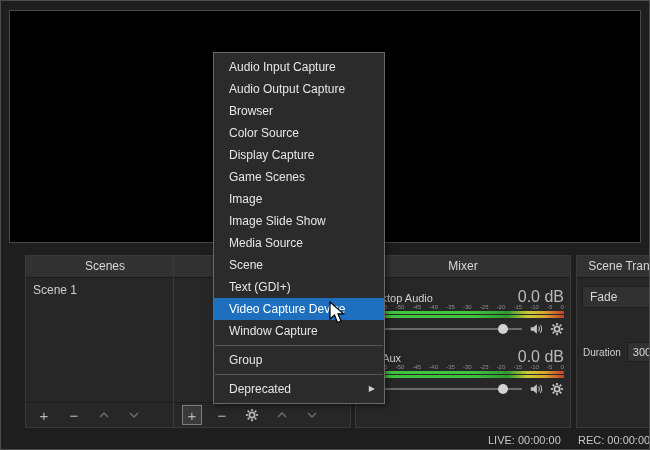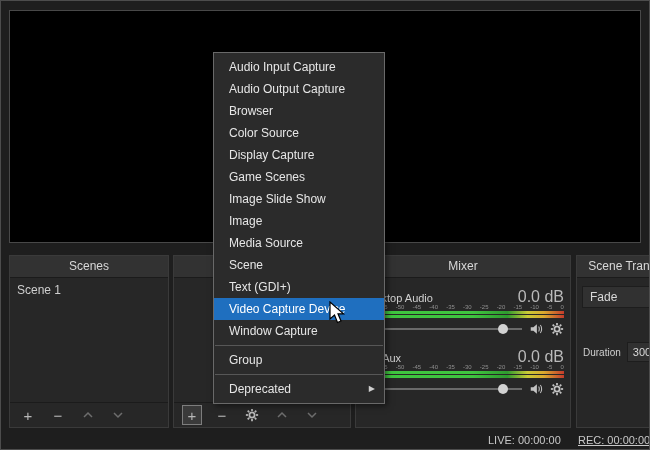--- a/index.html
+++ b/index.html
@@ -33,21 +33,21 @@
     border-top:1px solid #1b1b1b; display:flex; align-items:center;
     padding-left:8px; gap:10px;
   }
   .tool-icon {
     width:20px; height:20px; display:flex; align-items:center; justify-content:center;
     color:#b8b8b8; font-size:15px; line-height:1;
   }
   .tool-icon.dim { color:#6d6d6d; }
   .tool-icon.boxed { border:1px solid #7d7d7d; background:#3a3a3a; }
 
-  .dock-scenes { left:8px; width:160px; }
+  .dock-scenes { left:24px; width:160px; }
   .dock-sources { left:172px; width:178px; }
   .dock-mixer { left:354px; width:216px; }
   .dock-transitions { left:575px; width:120px; }
 
   .scene-item { padding:5px 7px; font-size:12px; color:#cfcfcf; }
 
   
   .track { position:absolute; left:6px; right:6px; }
   .track-1 { top:32px; height:52px; }
   .track-2 { top:92px; height:52px; }
@@ -74,21 +74,21 @@
     background:#313131; border:1px solid #1d1d1d; color:#d8d8d8;
     font-size:12px; line-height:20px; padding-left:7px; white-space:nowrap;
   }
   .duration-row { position:absolute; left:6px; top:86px; display:flex; align-items:center; gap:6px; }
   .duration-label { font-size:10px; color:#cfcfcf; }
   .spinbox { width:58px; height:20px; background:#313131; border:1px solid #1d1d1d;
              color:#d8d8d8; font-size:11px; line-height:18px; padding-left:5px; }
 
   
   .status-live { position:absolute; left:487px; top:433px; font-size:11px; color:#c8c8c8; }
-  .status-rec  { position:absolute; left:577px; top:433px; font-size:11px; color:#c8c8c8; white-space:nowrap;text-decoration:underline; }
+  .status-rec  { position:absolute; left:577px; top:433px; font-size:11px; color:#c8c8c8; white-space:nowrap; }
 
   
   .context-menu {
     position:absolute; left:200px; top:51px; width:172px;
     background:#2b2b2b; border:1px solid #696969; padding:3px 0;
     z-index:10; box-shadow:2px 2px 6px rgba(0,0,0,.5);margin-left:12px;
   }
   .menu-item {
     height:22px; line-height:22px; padding-left:15px;
     font-size:12px; color:#e6e6e6; white-space:nowrap; position:relative;
@@ -285,22 +285,22 @@
   <div class="status-live">LIVE: 00:00:00</div>
   <div class="status-rec">REC: 00:00:00</div>
 
   <div class="context-menu">
     <div class="menu-item">Audio Input Capture</div>
     <div class="menu-item">Audio Output Capture</div>
     <div class="menu-item">Browser</div>
     <div class="menu-item">Color Source</div>
     <div class="menu-item">Display Capture</div>
     <div class="menu-item">Game Scenes</div>
+    <div class="menu-item">Image</div>
     <div class="menu-item">Image Slide Show</div>
-    <div class="menu-item">Image</div>
     <div class="menu-item">Media Source</div>
     <div class="menu-item">Scene</div>
     <div class="menu-item">Text (GDI+)</div>
     <div class="menu-item highlighted">Video Capture Device</div>
     <div class="menu-item">Window Capture</div>
     <div class="menu-sep"></div>
     <div class="menu-item">Group</div>
     <div class="menu-sep"></div>
     <div class="menu-item">
       <span>Deprecated</span>

